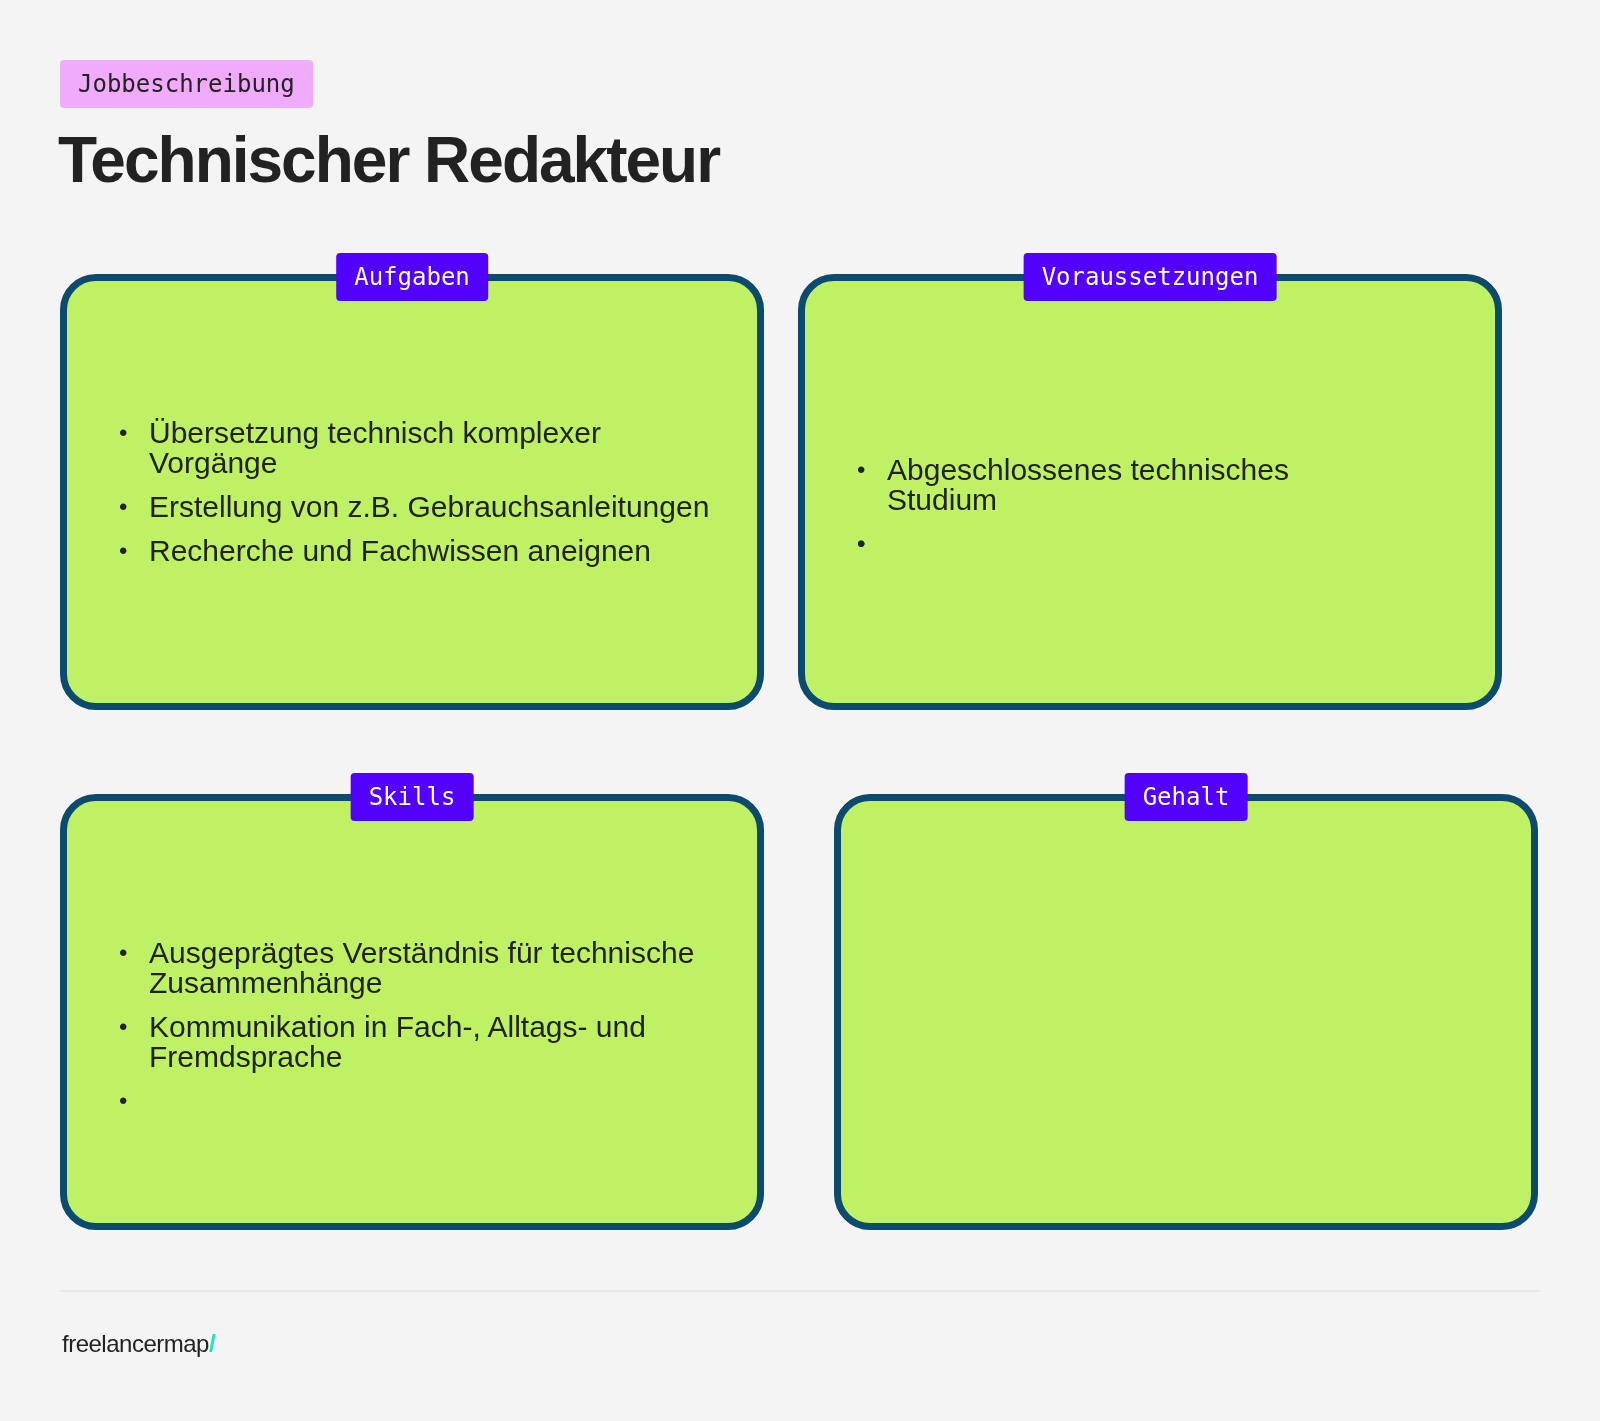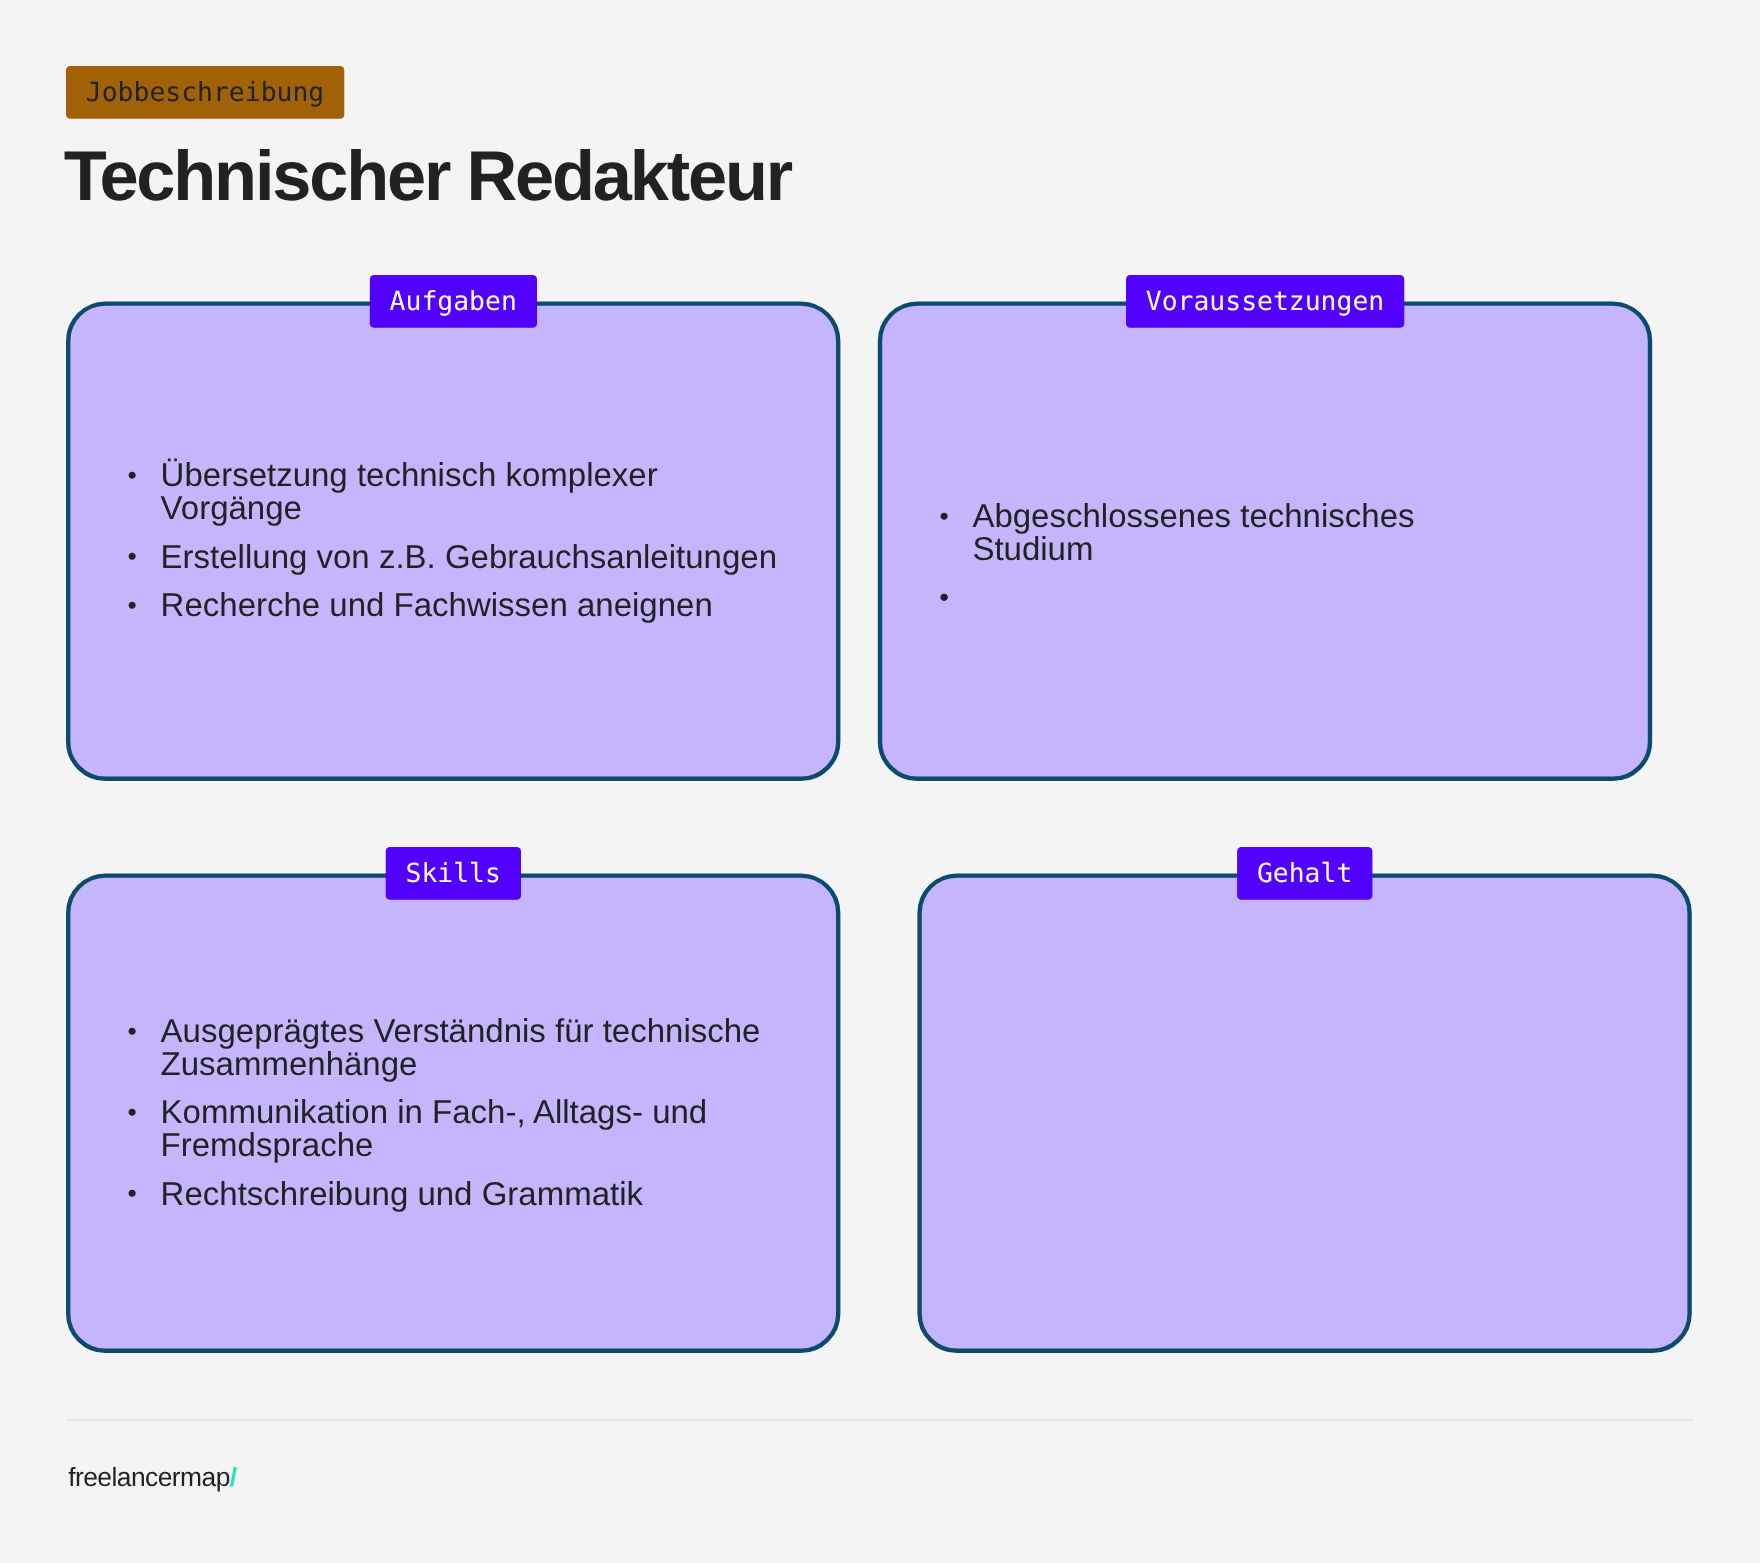--- a/index.html
+++ b/index.html
@@ -1,32 +1,32 @@
 <!DOCTYPE html>
 <html><head>
 <meta charset="utf-8">
 <style>
   * { box-sizing: border-box; margin: 0; padding: 0; }
   html, body { width: 1600px; height: 1421px; background: #f4f4f4; overflow: hidden; }
   body { position: relative; font-family: "Liberation Sans", sans-serif; color: #222; }
 
   .tag-top {
     position: absolute; left: 60px; top: 60px; height: 48px; padding: 0 18px;
-    background: #a16207; border-radius: 4px;
+    background: #f0abfc; border-radius: 4px;
     font-family: "DejaVu Sans Mono", monospace; font-size: 24px; line-height: 48px; color: #222;
   }
   .title {
     position: absolute; left: 58px; top: 120px;
     font-family: "Liberation Sans", sans-serif; font-weight: 700; font-size: 64px;
     letter-spacing: -2px; color: #222; line-height: 80px;
   }
 
   .card {
     position: absolute; width: 704px; height: 436px;
-    border: 4px solid #0c4a6e; border-radius: 36px; background: #c4b5fd;
+    border: 7px solid #0c4a6e; border-radius: 36px; background: #bef264;
   }
   .card.c1 { left: 60px; top: 274px; }
   .card.c2 { left: 798px; top: 274px; }
   .card.c3 { left: 60px; top: 794px; }
   .card.c4 { left: 834px; top: 794px; }
 
   .badge {
     position: absolute; top: -28px; left: 50%; transform: translateX(-50%);
     height: 48px; padding: 0 18px; border-radius: 4px;
     background: #5200ff; color: #ffffff;
@@ -90,21 +90,21 @@
     <li><span class="bullet">•</span></li>
     <li><span class="bullet">•</span></li>
   </ul>
 </section>
 
 <section class="card c3">
   <div class="badge">Skills</div>
   <ul class="list">
     <li><span class="bullet">•</span><span>Ausgeprägtes Verständnis für technische Zusammenhänge</span></li>
     <li><span class="bullet">•</span><span>Kommunikation in Fach-, Alltags- und Fremdsprache</span></li>
-    <li><span class="bullet">•</span><span>Rechtschreibung und Grammatik</span></li>
+    <li><span class="bullet">•</span></li>
   </ul>
 </section>
 
 <section class="card c4">
   <div class="badge">Gehalt</div>
 </section>
 
 <div class="divider"></div>
 
 <footer class="footer">

